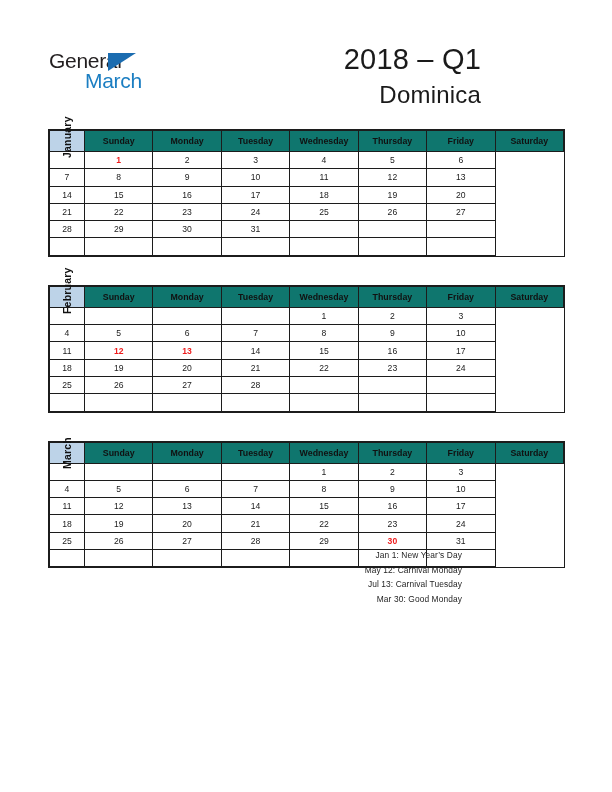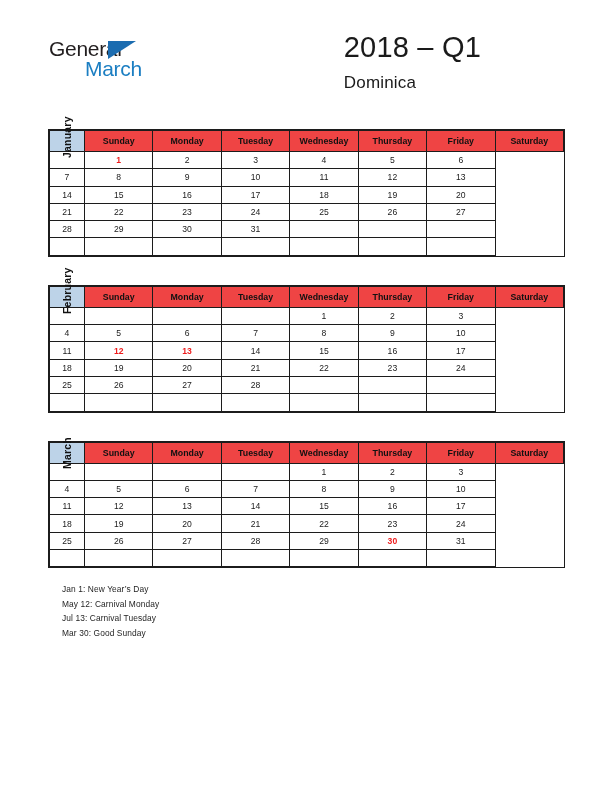--- a/index.html
+++ b/index.html
@@ -16,21 +16,21 @@
     position: relative;
     width: 612px;
     height: 792px;
     background: #ffffff;
     overflow: hidden;
   }
 
   
   .header {
     position: absolute;
-    left: 0; top: 0;
+    left: 0; top: 12px;
     width: 532px;
     height: 120px;
   }
   .logo {
     position: absolute;
     left: 49px;
     top: 38px;
     width: 130px;
     height: 48px;
   }
@@ -58,31 +58,31 @@
     font-size: 21px;
     letter-spacing: -0.3px;
     color: #1b7ec2;
     line-height: 22px;
     font-family: "Liberation Sans", sans-serif;
   }
   .title-block {
     position: absolute;
     right: 51px;
     top: 30px;
-    text-align: left;
+    text-align: right;
   }
   .title-main {
     font-size: 29px;
     color: #1a1a1a;
     letter-spacing: 0.2px;
     line-height: 34px;
     white-space: nowrap;
   }
   .title-sub {
-    font-size: 17px;
+    font-size: 24px;
     color: #1a1a1a;
     letter-spacing: 0.2px;
     line-height: 28px;
     margin-top: 5px;
     white-space: nowrap;
   }
 
   
   .months {
     position: absolute;
@@ -106,21 +106,21 @@
     height: 17.3px;
     padding: 0;
     font-size: 8.6px;
     font-weight: normal;
     color: #1a1a1a;
     text-align: center;
     vertical-align: middle;
     font-family: "Liberation Sans", sans-serif;
   }
   table.cal th.dow {
-    background: #ef4444;
+    background: #0f766e;
     font-weight: bold;
     font-size: 8.8px;
     height: 21px;
     color: #111111;
   }
   td.monthname {
     background: #bdd3e8;
     width: 35px;
     border: 1px solid #1c1c1c;
     position: relative;
@@ -138,22 +138,23 @@
   td.day.holiday {
     color: #ee1c1c;
     font-weight: bold;
   }
   td.day.empty { color: transparent; }
 
   
   .legend {
     position: absolute;
     left: 62px;
-    top: 582px;
+    top: 548px;
     width: 400px;
+    text-align: right;
   }
   .legend-line {
     font-size: 8.4px;
     color: #1f1f1f;
     line-height: 14.6px;
     letter-spacing: 0.1px;
     font-family: "Liberation Sans", sans-serif;
   }
 </style>
 </head>
@@ -398,16 +399,16 @@
             </tr>
           </tbody>
         </table>
       </div>
     </div>
 
   <div class="legend" id="legend-container">
       <div class="legend-line">Jan 1: New Year’s Day</div>
       <div class="legend-line">May 12: Carnival Monday</div>
       <div class="legend-line">Jul 13: Carnival Tuesday</div>
-      <div class="legend-line">Mar 30: Good Sunday</div>
+      <div class="legend-line">Mar 30: Good Monday</div>
     </div>
 
 </div>
 
 </body></html>

